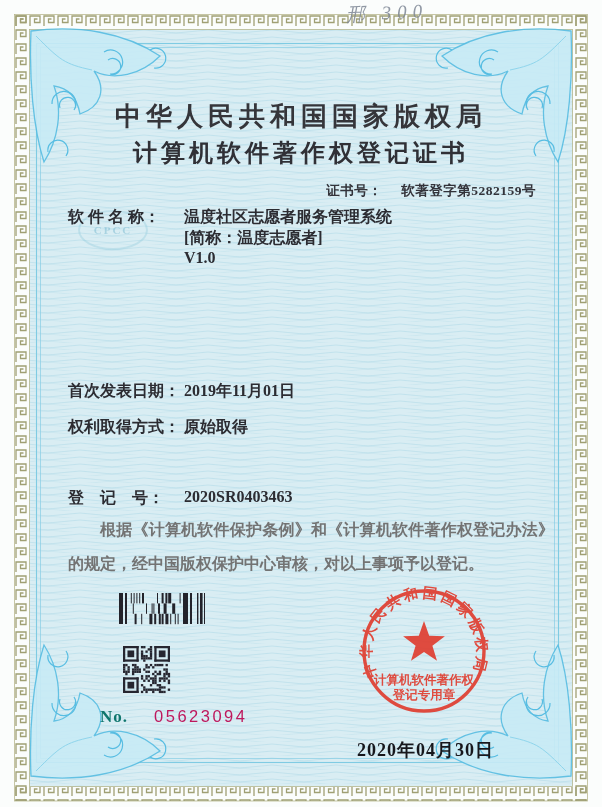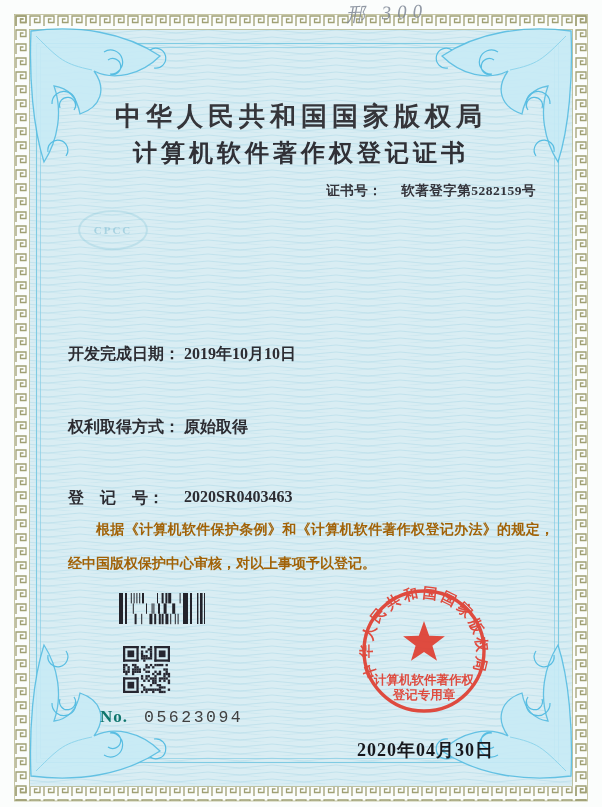--- a/index.html
+++ b/index.html
@@ -36,27 +36,27 @@
     font-size:13.5px;font-weight:700;color:#33333a;letter-spacing:.5px;
   }
   .certno-line .val{margin-left:19px;}
   .row{position:absolute;left:68px;font-size:16px;font-weight:600;
        color:#2c2c32;white-space:nowrap;}
   .row .lbl{display:inline-block;width:116px;vertical-align:top;}
   .row .val{display:inline-block;vertical-align:top;}
   .multiline .val div{line-height:20.5px;}
   .statement{
     position:absolute;left:68px;top:513px;width:486px;
-    font-size:14px;font-weight:600;line-height:34px;color:#a16207;
+    font-size:16px;font-weight:600;line-height:34px;color:#737373;
     text-indent:2em;text-align:justify;
   }
   .serial{position:absolute;left:100px;top:707px;font-size:17px;}
   .serial .no{color:#0f766e;font-weight:700;letter-spacing:1px;}
-  .serial .num{color:#404040;font-family:Liberation Mono, monospace;
-    font-size:16.5px;letter-spacing:2.5px;margin-left:16px;}
+  .serial .num{color:#be185d;font-family:Liberation Sans, sans-serif;
+    font-size:16.5px;letter-spacing:2.5px;margin-left:26px;}
   .seal-date{
     position:absolute;left:357px;top:703px;
     font-size:18px;font-weight:700;color:#17171c;letter-spacing:1px;margin-top:35px;
   }
 </style>
 </head>
 <body>
 
 <div class="page">
 
@@ -294,26 +294,33 @@
     <div class="hand-note">邢 300</div>
 
     <div class="authority">中华人民共和国国家版权局</div>
 
     <div class="cert-title">计算机软件著作权登记证书</div>
 
     <div class="certno-line">
       <span class="lbl">证书号：</span><span class="val">软著登字第5282159号</span>
     </div>
 
-
-
-    <div class="row" style="top:344px">
-      <span class="lbl">开发完成日期：</span><span class="val">2019年10月10日</span>
-    </div>
-
+    <div class="row multiline" style="top:207px">
+      <span class="lbl">软 件 名 称：</span><span class="val">
+        <div>温度社区志愿者服务管理系统</div>
+        <div>[简称：温度志愿者]</div>
+        <div>V1.0</div>
+      </span>
+    </div>
+
+
+
+    <div class="row" style="top:381px">
+      <span class="lbl">首次发表日期：</span><span class="val">2019年11月01日</span>
+    </div>
 
     <div class="row" style="top:417px">
       <span class="lbl">权利取得方式：</span><span class="val">原始取得</span>
     </div>
 
 
     <div class="row" style="top:488px">
       <span class="lbl">登　记　号：</span><span class="val">2020SR0403463</span>
     </div>
 

